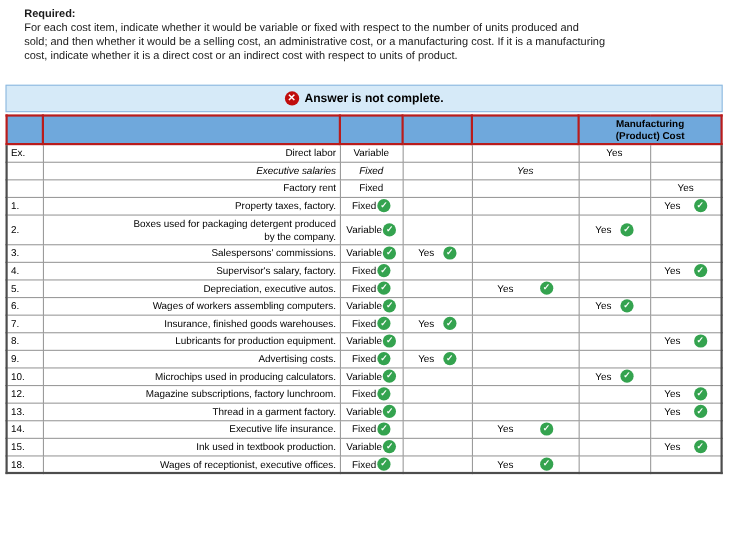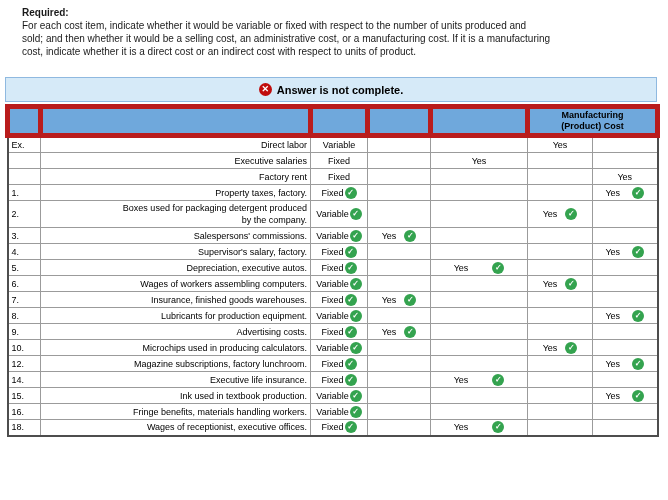--- a/index.html
+++ b/index.html
@@ -22,21 +22,21 @@
     display:inline-flex;align-items:center;justify-content:center;
     font-size:9px;font-weight:bold;line-height:1;flex:0 0 auto;
   }
 
   table.costs{
     position:absolute;left:5px;top:104px;width:650px;
     border-collapse:collapse;table-layout:fixed;
     font-size:9px;color:#000;border:2px solid #4d4d4d;
   }
   table.costs thead td{
-    background:#6fa8dc;border:5px solid #b91c1c;
+    background:#6fa8dc;border:2px solid #b91c1c;
     font-weight:bold;text-align:center;vertical-align:middle;
     white-space:pre-line;line-height:11px;padding:1px 2px;
   }
   table.costs thead td.costitem-h{text-align:left;padding-left:4px;}
   table.costs tbody td{
     border:1px solid #9b9b9b;background:#fff;
     padding:1px 3px;vertical-align:middle;overflow:hidden;
   }
   td.numcell{text-align:left;padding-left:4px;}
   td.itemcell{text-align:right;white-space:pre-line;line-height:12px;}
@@ -101,21 +101,21 @@
         </td>
         <td class="anscell"></td>
         <td class="anscell"></td>
         <td class="anscell">
           <div class="ans g-direct">
             <span>Yes</span>
           </div>
         </td>
         <td class="anscell"></td>
       </tr>
-      <tr style="height: 16px;">
+      <tr style="height: 16px; font-style: italic;">
         <td class="numcell"></td>
         <td class="itemcell">Executive salaries</td>
         <td class="anscell">
           <div class="ans g-varfix">
             <span>Fixed</span>
           </div>
         </td>
         <td class="anscell"></td>
         <td class="anscell">
           <div class="ans g-admin">
@@ -346,20 +346,39 @@
         <td class="anscell"></td>
         <td class="anscell"></td>
         <td class="anscell answered">
           <div class="ans g-indirect">
             <span>Yes</span>
             <span class="check">✓</span>
           </div>
         </td>
       </tr>
       <tr style="height: 16px;">
+        <td class="numcell">13.</td>
+        <td class="itemcell">Thread in a garment factory.</td>
+        <td class="anscell answered">
+          <div class="ans g-varfix">
+            <span>Variable</span>
+            <span class="check">✓</span>
+          </div>
+        </td>
+        <td class="anscell"></td>
+        <td class="anscell"></td>
+        <td class="anscell"></td>
+        <td class="anscell answered">
+          <div class="ans g-indirect">
+            <span>Yes</span>
+            <span class="check">✓</span>
+          </div>
+        </td>
+      </tr>
+      <tr style="height: 16px;">
         <td class="numcell">14.</td>
         <td class="itemcell">Executive life insurance.</td>
         <td class="anscell answered">
           <div class="ans g-varfix">
             <span>Fixed</span>
             <span class="check">✓</span>
           </div>
         </td>
         <td class="anscell"></td>
         <td class="anscell answered">
@@ -384,34 +403,20 @@
         <td class="anscell"></td>
         <td class="anscell"></td>
         <td class="anscell answered">
           <div class="ans g-indirect">
             <span>Yes</span>
             <span class="check">✓</span>
           </div>
         </td>
       </tr>
       <tr style="height: 16px;">
-        <td class="numcell">16.</td>
-        <td class="itemcell">Fringe benefits, materials handling workers.</td>
-        <td class="anscell answered">
-          <div class="ans g-varfix">
-            <span>Variable</span>
-            <span class="check">✓</span>
-          </div>
-        </td>
-        <td class="anscell"></td>
-        <td class="anscell"></td>
-        <td class="anscell"></td>
-        <td class="anscell"></td>
-      </tr>
-      <tr style="height: 16px;">
         <td class="numcell">18.</td>
         <td class="itemcell">Wages of receptionist, executive offices.</td>
         <td class="anscell answered">
           <div class="ans g-varfix">
             <span>Fixed</span>
             <span class="check">✓</span>
           </div>
         </td>
         <td class="anscell"></td>
         <td class="anscell answered">

